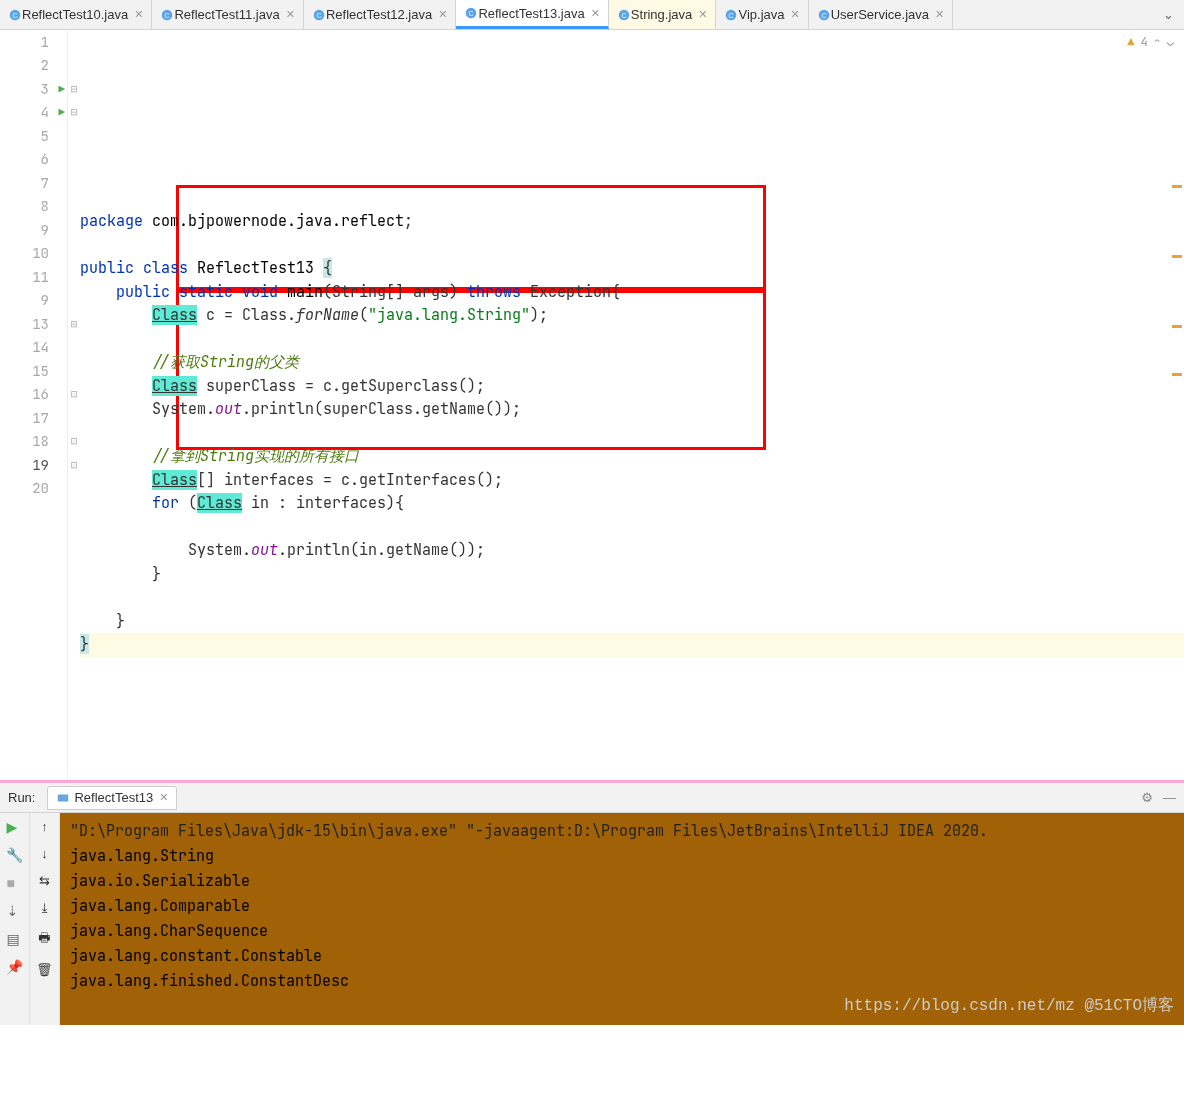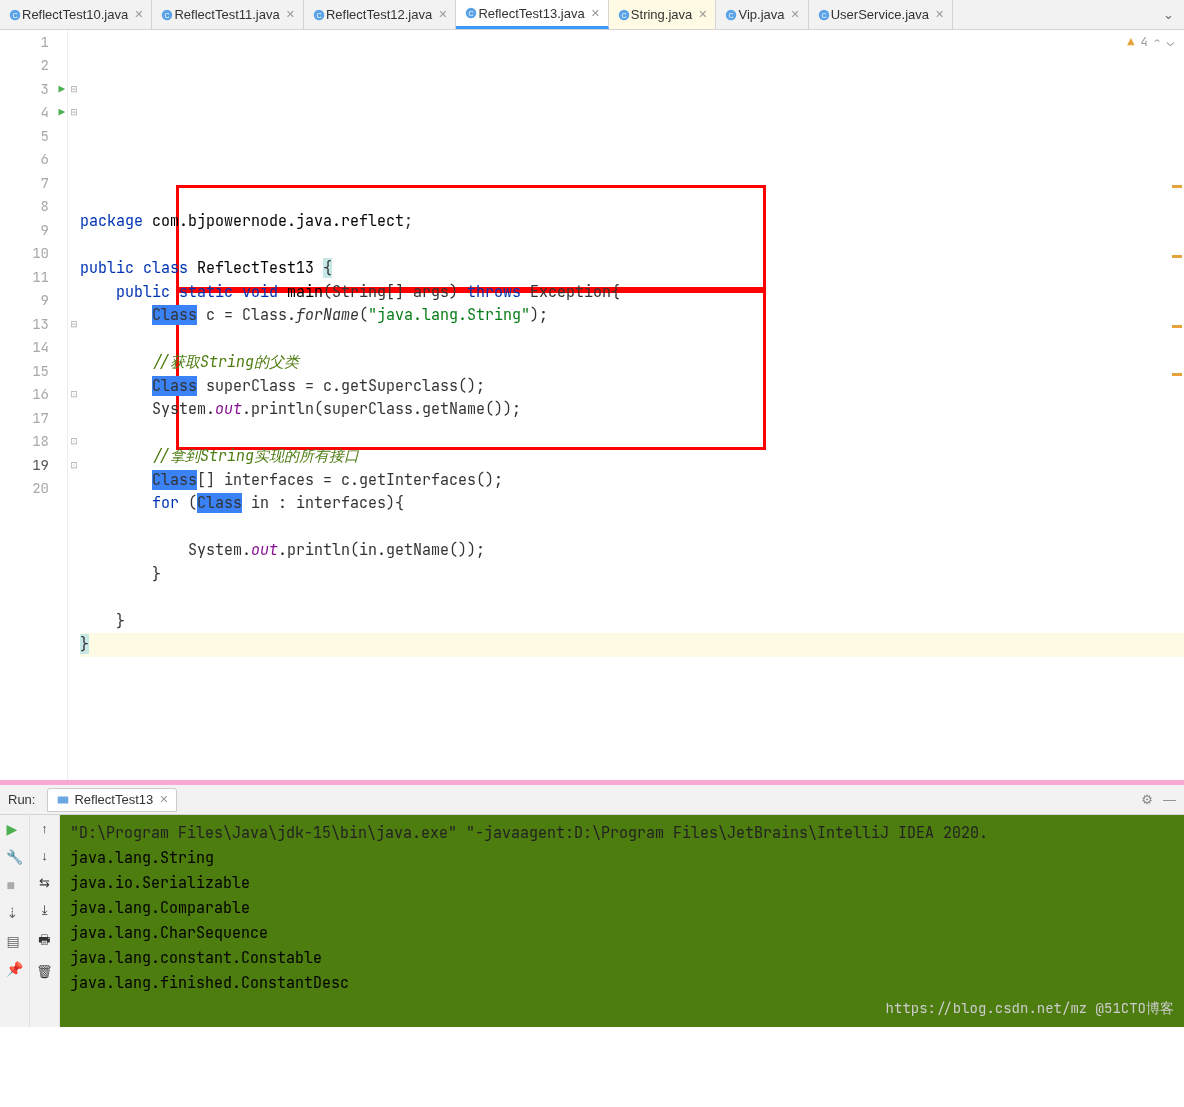--- a/index.html
+++ b/index.html
@@ -18,44 +18,44 @@
 .fold-mark { height: 23.5px; display: flex; align-items: center; justify-content: center; color: #aaa; font-size: 9px; }
 .code { flex: 1; font-family: "JetBrains Mono", Consolas, monospace; font-size: 15px; white-space: pre; padding-top: 0; position: relative; }
 .code-line { height: 23.5px; line-height: 23.5px; position: relative; }
 .code-line.hl-line { background: #fffae3; }
 .kw { color: #0033b3; }
 .str { color: #067d17; }
 .com { color: #4d7c0f; font-style: italic; }
 .cls { color: #000; }
 .fld { color: #871094; font-style: italic; }
 .mth { font-style: italic; }
-.hl-cls { background: #3b82f6; }
+.hl-cls { background: #5eead4; text-decoration: underline; }
 .hl-end { background: #c8e8e8; }
 .red-box { position: absolute; border: 3px solid #ff0000; pointer-events: none; }
 .red-box.b1 { left: 96px; top: 155px; width: 590px; height: 105px; }
 .red-box.b2 { left: 96px; top: 260px; width: 590px; height: 160px; }
 .status-corner { position: absolute; right: 10px; top: 4px; display: flex; align-items: center; gap: 6px; color: #999; font-size: 12px; }
 .warn-tri { color: #e6a23c; }
 .err-bar { position: absolute; right: 2px; width: 10px; height: 3px; background: #e6a23c; }
-.bottom-panel { border-top: 5px solid #f9a8d4; background: #4d7c0f; }
+.bottom-panel { border-top: 3px solid #f9a8d4; background: #a16207; }
 .run-header { display: flex; align-items: center; height: 30px; background: #f2f2f2; border-bottom: 1px solid #d4d4d4; padding: 0 8px; }
 .run-header .label { font-weight: normal; margin-right: 12px; font-size: 13px; }
 .run-tab { display: flex; align-items: center; padding: 0 8px; height: 24px; border: 1px solid #ccc; background: #fff; border-radius: 3px 3px 0 0; font-size: 13px; }
 .run-tab .close { margin-left: 6px; color: #999; font-size: 11px; }
 .run-tools { margin-left: auto; display: flex; gap: 10px; color: #888; }
 .run-body { display: flex; }
 .run-left-bar { width: 30px; background: #f2f2f2; border-right: 1px solid #e0e0e0; display: flex; flex-direction: column; align-items: center; padding-top: 6px; gap: 12px; }
 .run-left-bar .ico { width: 16px; height: 16px; color: #666; font-size: 14px; cursor: pointer; }
 .run-left-bar .ico.green { color: #4caf50; }
 .run-mid-bar { width: 30px; background: #f2f2f2; border-right: 1px solid #e0e0e0; display: flex; flex-direction: column; align-items: center; padding-top: 6px; gap: 12px; }
 .console { flex: 1; font-family: "JetBrains Mono", Consolas, monospace; font-size: 15px; padding: 6px 10px; line-height: 25px; position: relative; }
 .console .cmd { color: #222; }
 .console .out { color: #000; }
 .console .fin { color: #000; }
-.watermark { position: absolute; right: 10px; bottom: 6px; color: #ccc; font-size: 14px; }
+.watermark { position: absolute; right: 10px; bottom: 6px; color: #ccc; font-size: 16px; font-family: Liberation Mono, monospace; }
 svg.ficon { width: 14px; height: 14px; }
 </style>
 </head>
 <body>
 
 <div class="tabs">
 <div class="tab">
       <svg class="ficon" viewBox="0 0 16 16">
         <circle cx="8" cy="8" r="6" fill="#5aa3e8"></circle>
         <text x="8" y="11" text-anchor="middle" fill="#fff" font-size="8" font-family="Arial">C</text>

